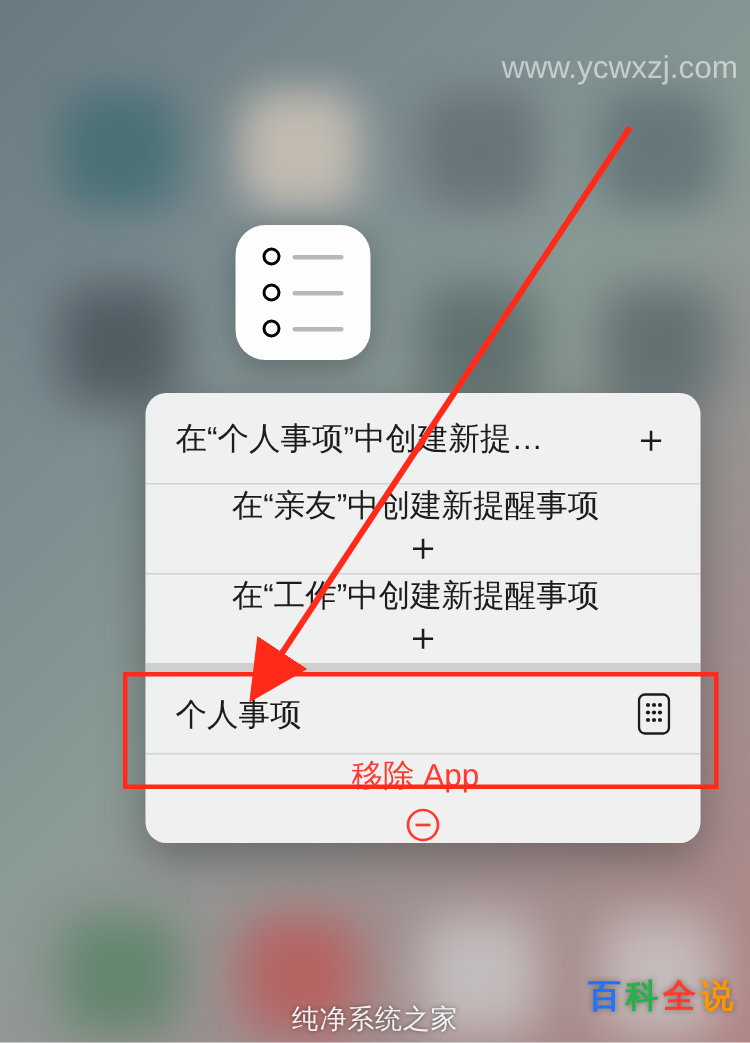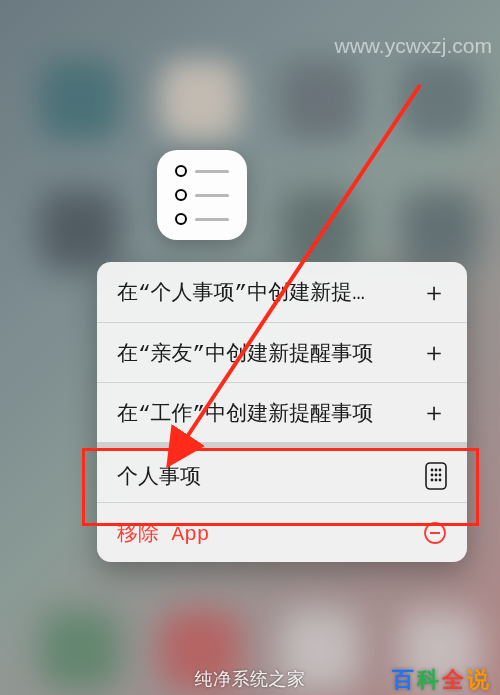--- a/index.html
+++ b/index.html
@@ -49,23 +49,22 @@
     box-shadow: 0 10px 30px rgba(0,0,0,0.3);
     overflow: hidden;
   }
   .menu-item {
     display: flex; align-items: center; justify-content: space-between;
     padding: 0 20px;
     height: 60px;
     font-size: 21px;
     color: #1c1c1e;
     background: rgba(255,255,255,0.1);
-    font-family: Liberation Mono, monospace;
-  }
-  .menu-item.thin-sep { border-top: 1px solid rgba(0,0,0,0.12); }
+  }
+  .menu-item.thin-sep { border-top: 1px solid rgba(0,0,0,0.12); flex-direction: column; }
   .menu-item.thick-sep { border-top: 8px solid rgba(60,60,67,0.18); }
   .menu-item .label { white-space: nowrap; overflow: hidden; text-overflow: ellipsis; flex: 1; padding-right: 10px; }
   .menu-item .glyph { font-size: 26px; font-weight: 300; color: #1c1c1e; flex-shrink: 0; }
   .menu-item.destructive { color: #ff3b30; }
   .menu-item.destructive .glyph { color: #ff3b30; }
   .glyph.icon-svg svg { display: block; }
 
   
   .highlight {
     position: absolute;
@@ -84,21 +83,21 @@
 
   
   .wm-top {
     position: absolute; right: 8px; top: 34px;
     font-size: 21px; color: rgba(255,255,255,0.55);
     writing-mode: horizontal-tb;
   }
   .wm-bottom {
     position: absolute; left: 0; bottom: 0; right: 0;
     height: 46px;
-    display: flex; align-items: flex-end; justify-content: flex-end;
+    display: flex; align-items: flex-start; justify-content: flex-end;
     padding-right: 10px;
     gap: 6px;
   }
   .wm-badge {
     display: inline-flex; align-items: center; gap: 2px;
     font-size: 22px; font-weight: 700;
     color: #fff;
     text-shadow: 0 0 4px rgba(0,0,0,0.4);
     letter-spacing: 1px;
   }

